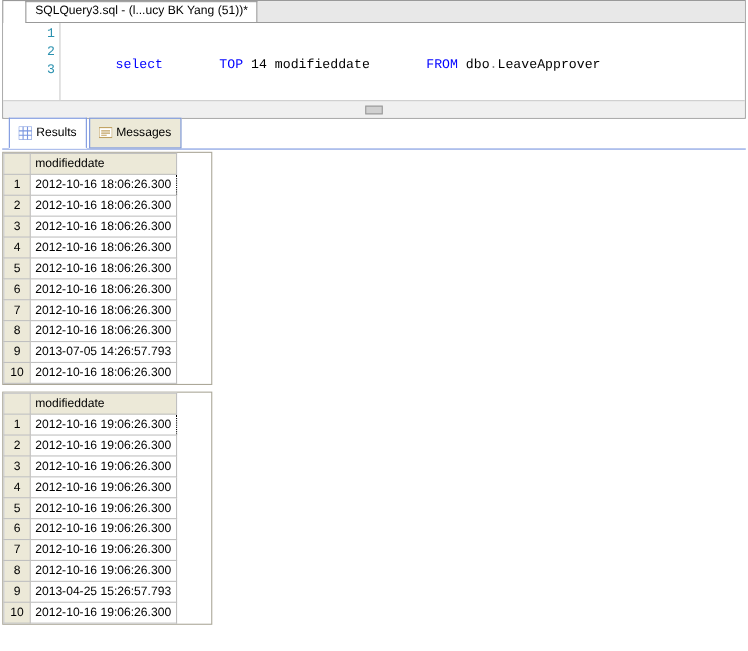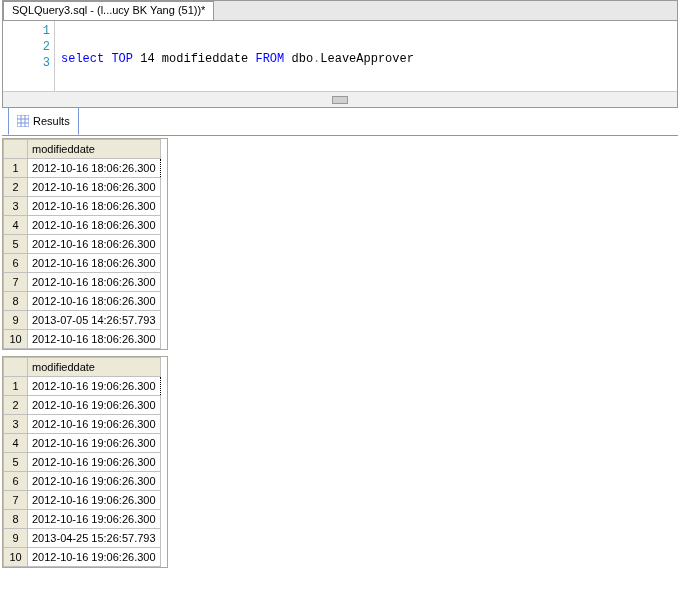--- a/index.html
+++ b/index.html
@@ -14,20 +14,21 @@
   }
   .editor-area {
     border: 1px solid #999;
     margin: 0 2px 6px 2px;
   }
   .tab-bar {
     background: #e8e8e8;
     border-bottom: 1px solid #999;
     display: flex;
     height: 20px;
+    margin-left: 20px;
   }
   .file-tab {
     background: #fff;
     border: 1px solid #999;
     border-bottom: none;
     padding: 2px 8px;
     font-size: 11px;
     white-space: nowrap;
   }
   .code-area {
@@ -48,21 +49,21 @@
   .line-gutter div { height: 16px; line-height: 16px; }
   .code-text {
     flex: 1;
     padding: 2px 6px;
     font-family: "Courier New", monospace;
     font-size: 12px;
     white-space: pre;
     overflow: hidden;
   }
   .code-text .row { height: 16px; line-height: 16px; }
-  .kw { color: #0000ff; }
+  .kw { color: #0000ff; margin-left: 44px; }
   .gr { color: #808080; }
   .hscroll {
     height: 16px;
     background: #f0f0f0;
     border-top: 1px solid #ccc;
     display: flex;
     align-items: center;
     justify-content: center;
   }
   .hscroll-thumb {
@@ -105,21 +106,21 @@
     display: inline-block;
   }
   .icon-grid svg { display: block; }
   .icon-msg {
     width: 12px; height: 12px;
     display: inline-block;
   }
   .grid-wrap {
     border: 1px solid #aca899;
     margin-bottom: 6px;
-    width: 166px;
+    width: 191px;
   }
   table.result {
     border-collapse: collapse;
     font-size: 11px;
     background: #fff;
   }
   table.result th, table.result td {
     border: 1px solid #c0c0c0;
     padding: 2px 4px;
     text-align: left;
@@ -176,20 +177,31 @@
         <svg viewBox="0 0 12 12">
             <rect x="0" y="0" width="12" height="12" fill="#fff" stroke="#7a96df"></rect>
             <line x1="4" y1="0" x2="4" y2="12" stroke="#7a96df"></line>
             <line x1="8" y1="0" x2="8" y2="12" stroke="#7a96df"></line>
             <line x1="0" y1="4" x2="12" y2="4" stroke="#7a96df"></line>
             <line x1="0" y1="8" x2="12" y2="8" stroke="#7a96df"></line>
           </svg>
       </span>
       <span>Results</span>
     </div>
+    <div class="result-tab inactive">
+      <span class="icon-msg">
+        <svg viewBox="0 0 12 12">
+            <rect x="0" y="1" width="12" height="9" fill="#fff" stroke="#c0a060"></rect>
+            <line x1="2" y1="4" x2="10" y2="4" stroke="#c0a060"></line>
+            <line x1="2" y1="6" x2="10" y2="6" stroke="#c0a060"></line>
+            <line x1="2" y1="8" x2="7" y2="8" stroke="#c0a060"></line>
+          </svg>
+      </span>
+      <span>Messages</span>
+    </div>
   </div>
 
   <div class="grid-wrap">
     <table class="result">
       <tbody>
           <tr>
         <th class="corner"></th>
         <th>modifieddate</th>
       </tr>
       <tr class="sel">

